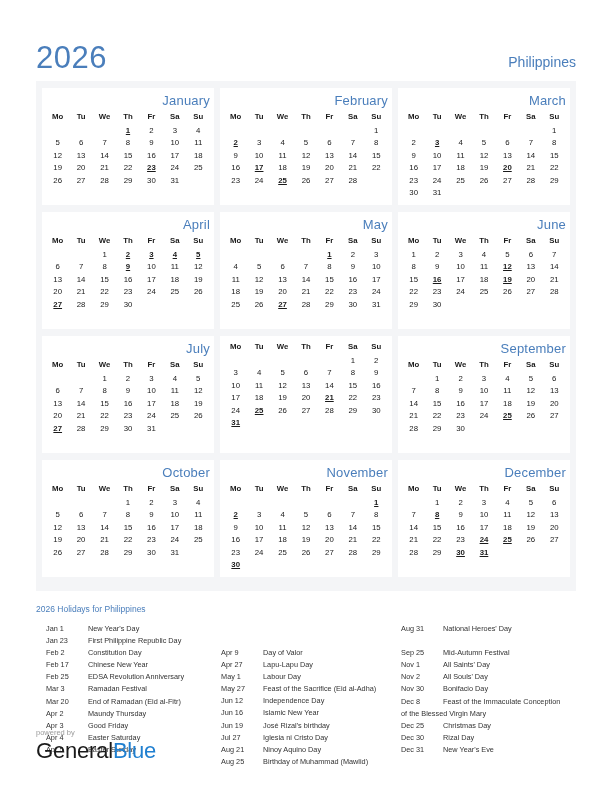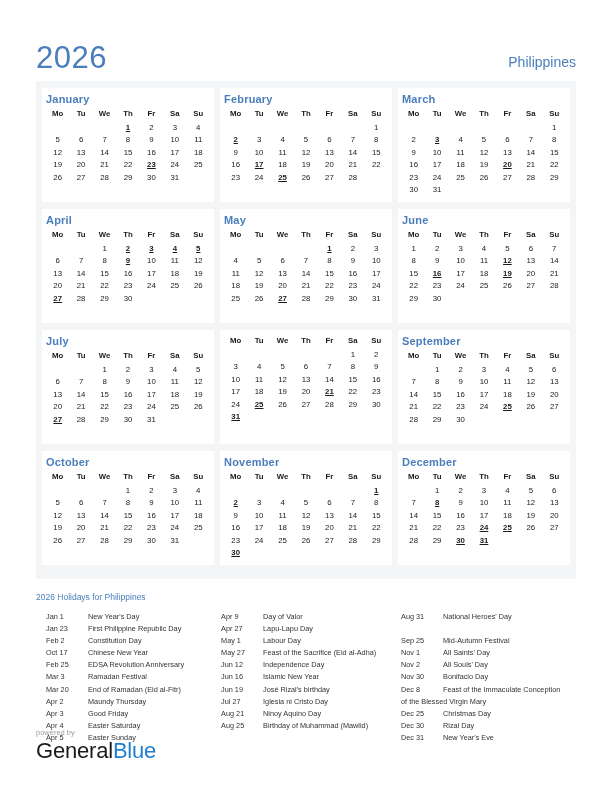--- a/index.html
+++ b/index.html
@@ -54,24 +54,24 @@
     justify-content: space-between;
   }
   .month-card {
     background: #ffffff;
     width: 172px;
     box-sizing: border-box;
     padding: 5px 4px 6px 4px;
     margin-bottom: 7px;
   }
   .month-name {
-    text-align: left;
+    text-align: right;
     color: #4a7ebb;
-    font-size: 11px;
-    font-weight: bold;
+    font-size: 13px;
+    font-weight: normal;
     padding-bottom: 3px;
     letter-spacing: 0.2px;
   }
   table.month-grid {
     border-collapse: collapse;
     width: 100%;
     table-layout: fixed;
   }
   table.month-grid th {
     font-size: 7.8px;
@@ -106,21 +106,21 @@
   }
   .holidays-columns {
     display: flex;
     justify-content: flex-start;
   }
   .holiday-col {
     width: 183px;
     box-sizing: border-box;
   }
   .holiday-col.col1 { padding-left: 10px; }
-  .holiday-col.col2 { padding-left: 5px; }
+  .holiday-col.col2 { padding-left: 5px; margin-top: 24px; }
   .holiday-col.col3 { padding-left: 5px; }
   .holiday-row {
     display: flex;
     font-size: 7.3px;
     line-height: 12.1px;
     color: #333333;
     white-space: nowrap;
     justify-content: center;
   }
   .holiday-date {
@@ -1046,21 +1046,21 @@
           </div>
           <div class="holiday-row">
             <span class="holiday-date">Jan 23</span>
             <span class="holiday-name">First Philippine Republic Day</span>
           </div>
           <div class="holiday-row">
             <span class="holiday-date">Feb 2</span>
             <span class="holiday-name">Constitution Day</span>
           </div>
           <div class="holiday-row">
-            <span class="holiday-date">Oct 17</span>
+            <span class="holiday-date">Feb 17</span>
             <span class="holiday-name">Chinese New Year</span>
           </div>
           <div class="holiday-row">
             <span class="holiday-date">Feb 25</span>
             <span class="holiday-name">EDSA Revolution Anniversary</span>
           </div>
           <div class="holiday-row">
             <span class="holiday-date">Mar 3</span>
             <span class="holiday-name">Ramadan Festival</span>
           </div>

